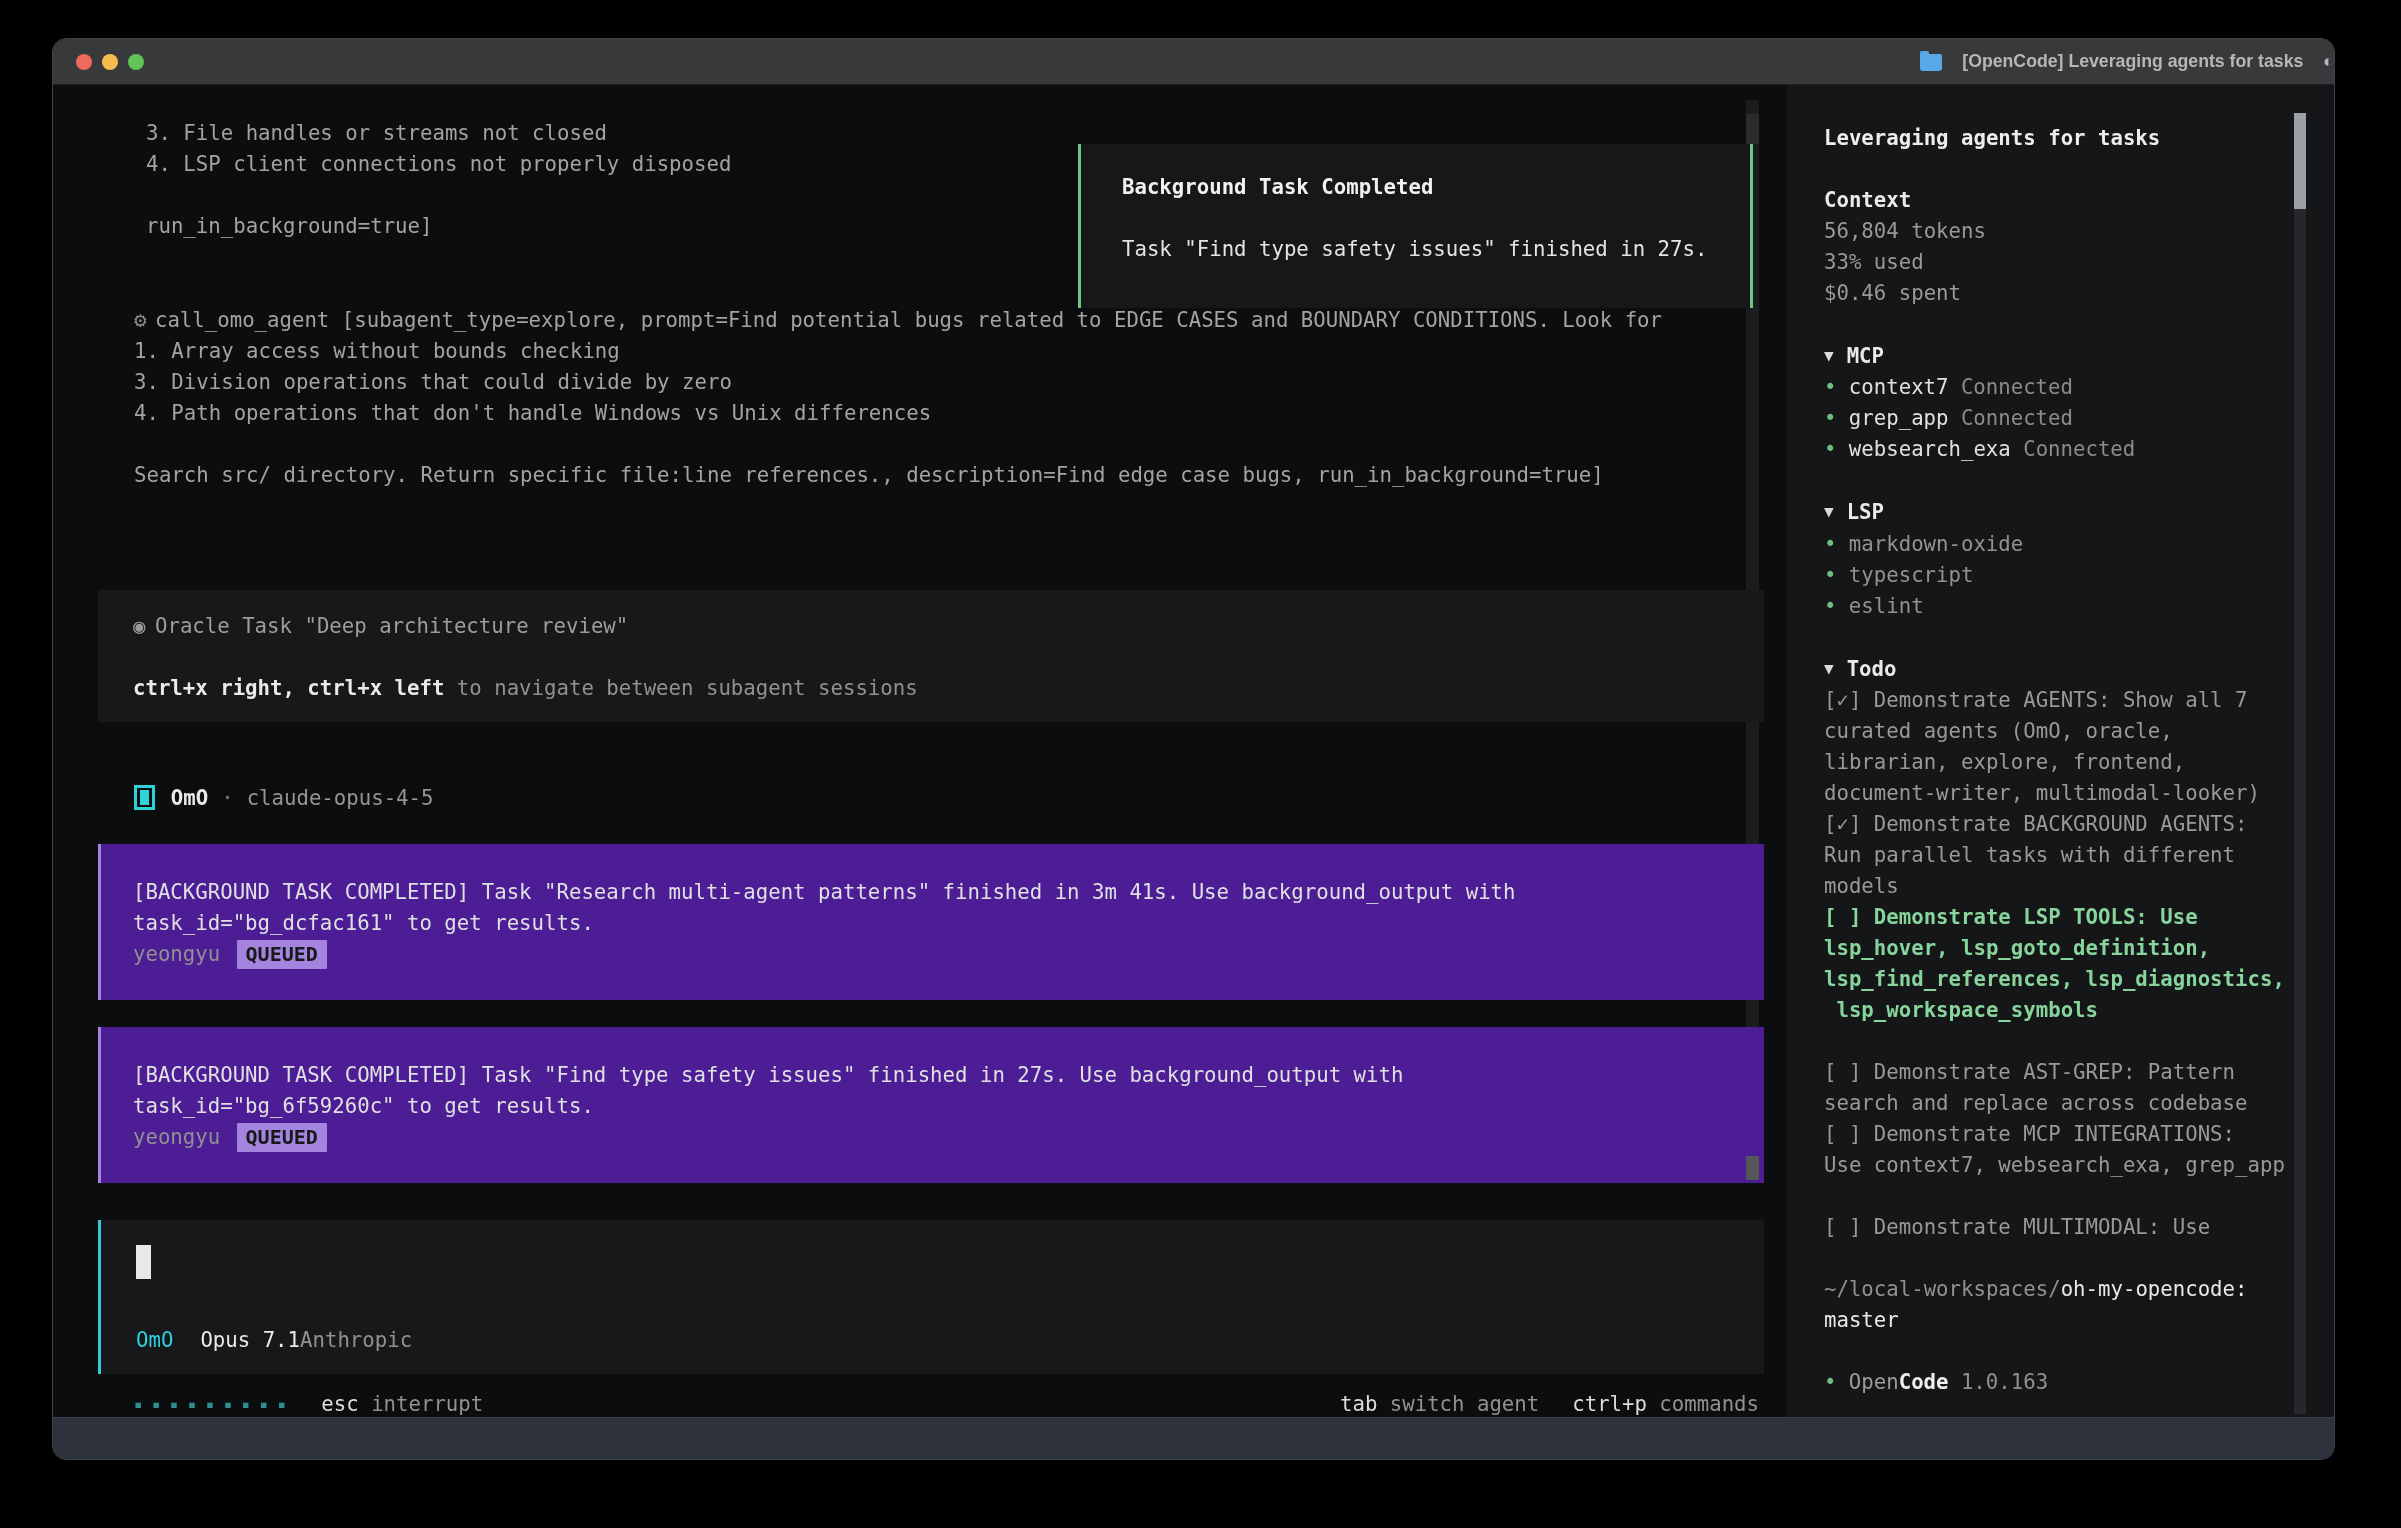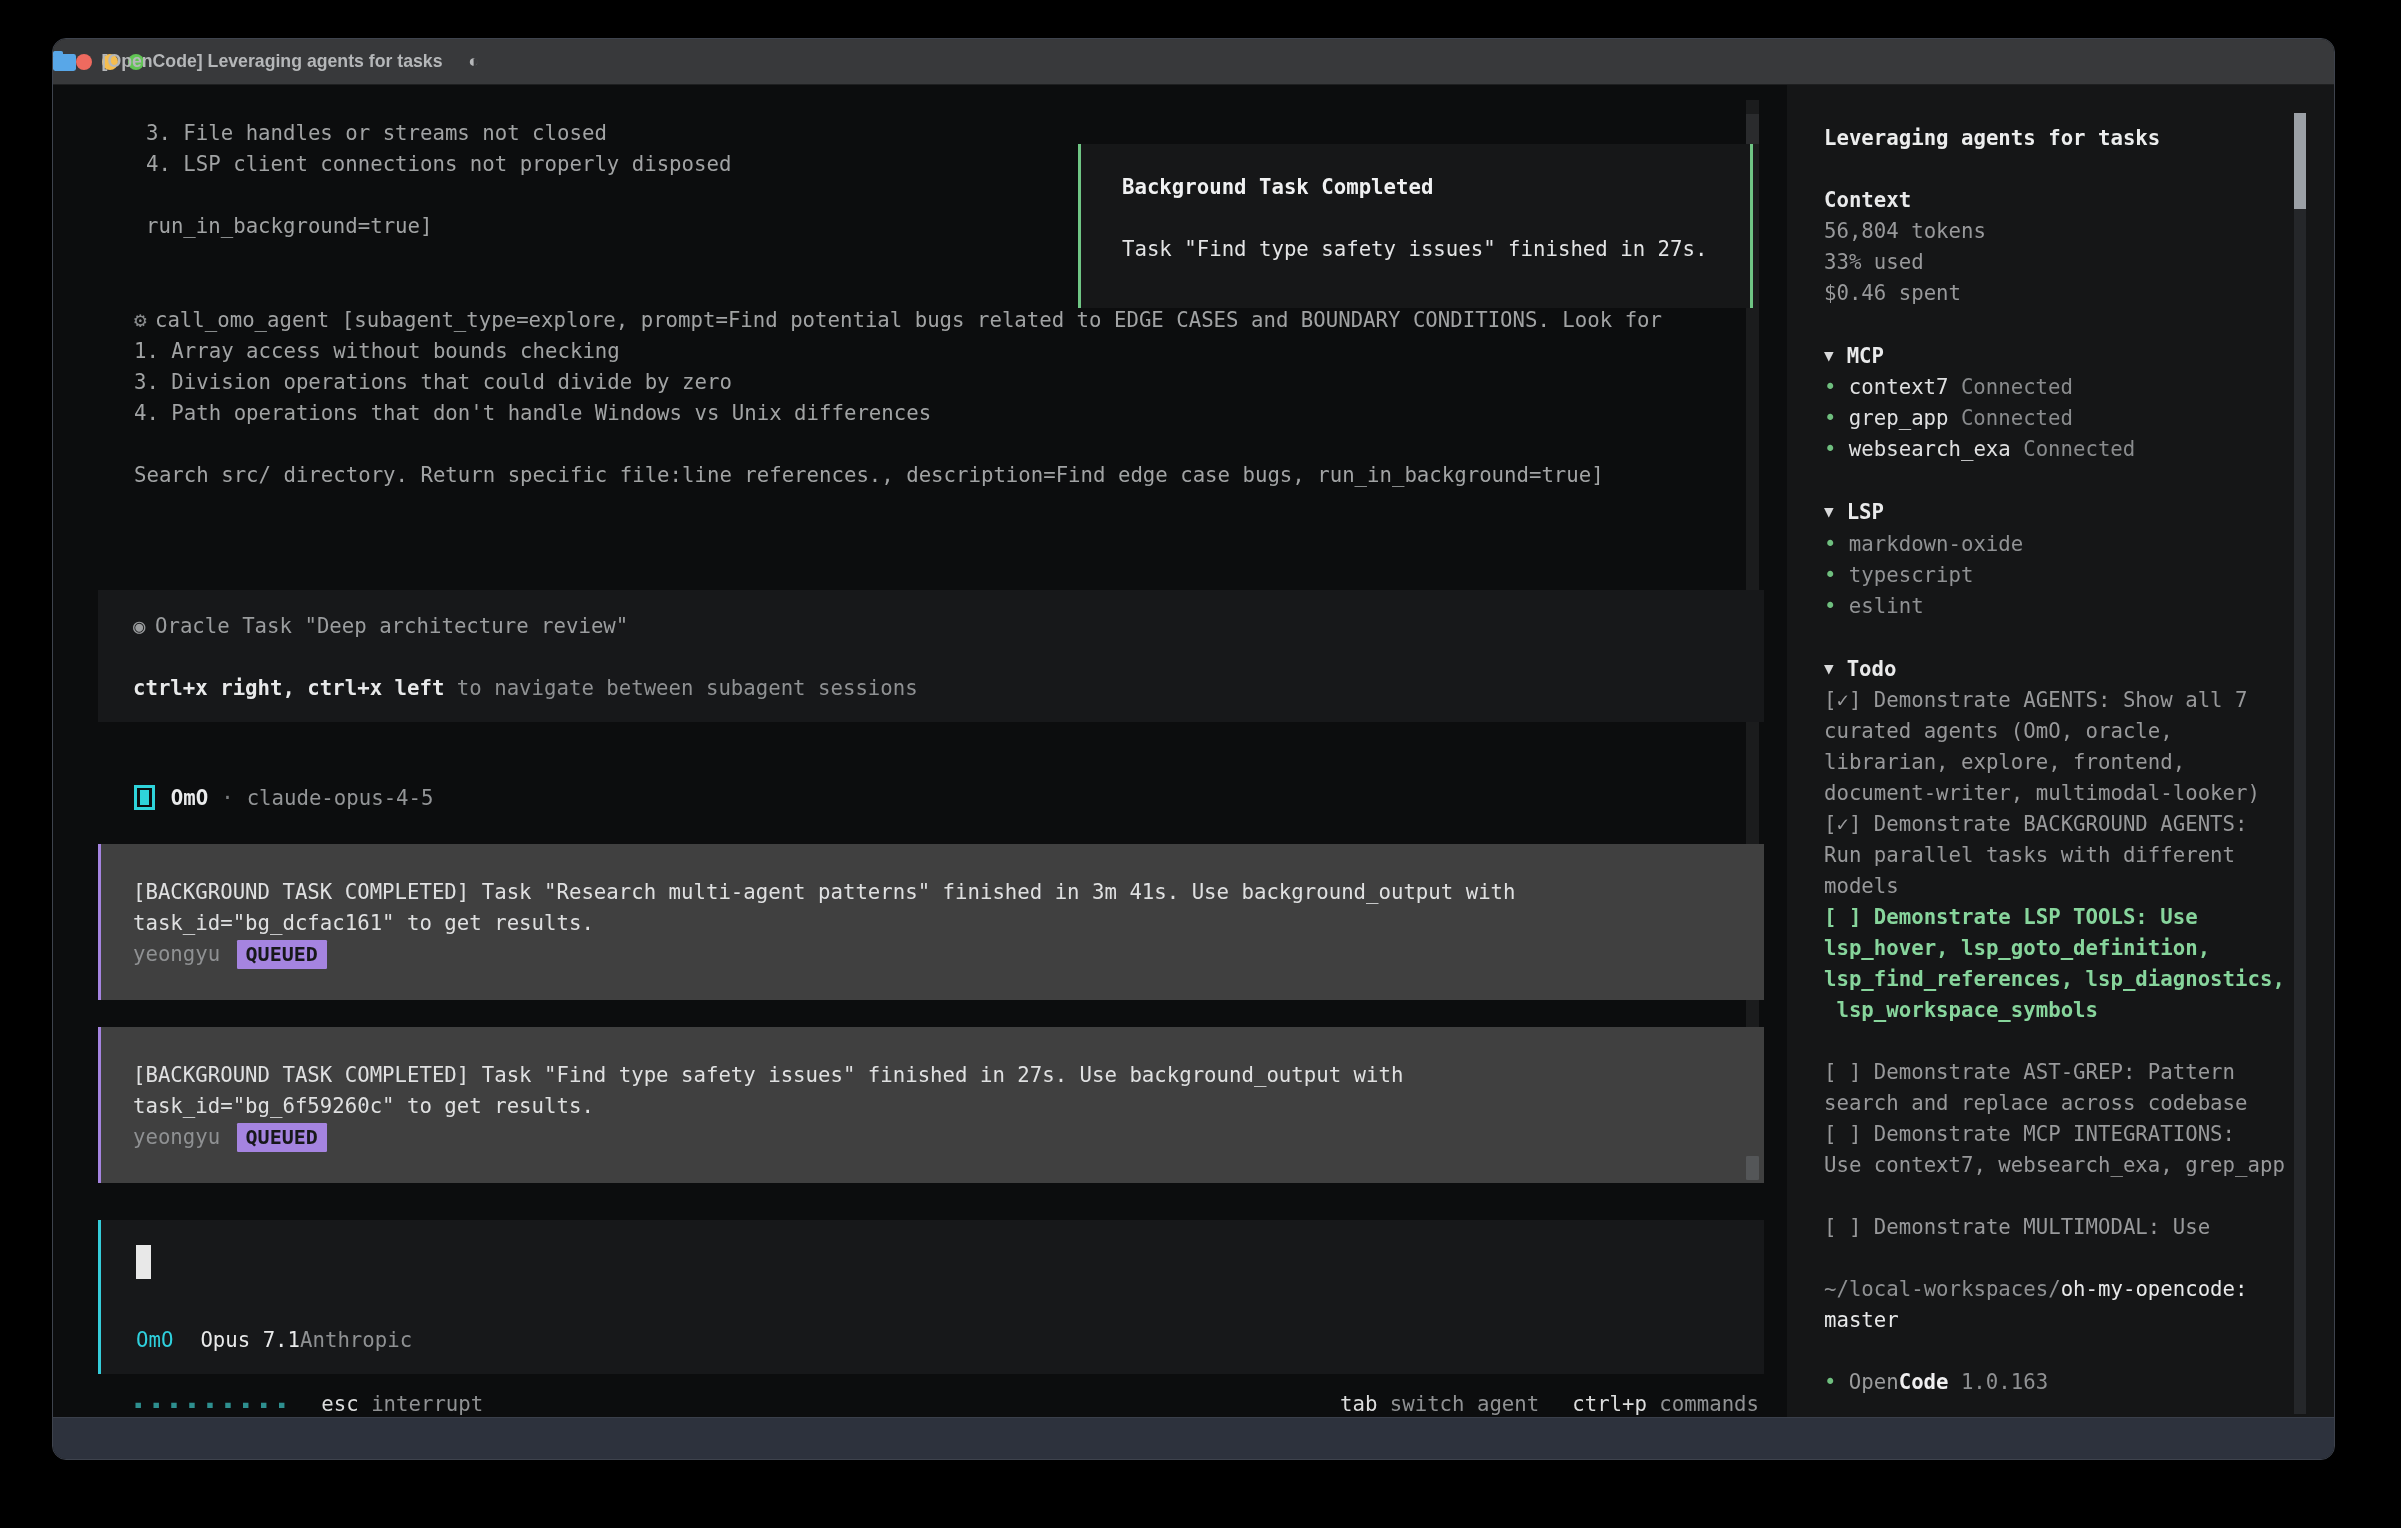--- a/index.html
+++ b/index.html
@@ -8,22 +8,22 @@
   .window{position:absolute;left:52px;top:38px;width:2283px;height:1422px;
           background:#0c0d0e;border-radius:14px;border:1.2px solid #3e434d;
           overflow:hidden;display:flex;flex-direction:column;box-sizing:border-box;}
   
   .titlebar{height:45px;min-height:45px;background:#38393b;position:relative;
             display:flex;align-items:center;border-bottom:1.2px solid #1e1f20;}
   .traffic{display:flex;gap:10px;margin-left:22.5px;}
   .tl{width:16px;height:16px;border-radius:50%;}
   .tl.red{background:#ee6a5f}.tl.yellow{background:#f5bd4f}.tl.green{background:#61c454}
   .wintitle{position:absolute;left:0;right:0;top:0;bottom:0;display:flex;align-items:center;
-            justify-content:flex-start;gap:26px;color:#b5b7b9;
-            font-family:"Liberation Sans",sans-serif;font-weight:700;font-size:17.7px;}
+            justify-content:flex-end;gap:20px;color:#b5b7b9;
+            font-family:"Liberation Sans",sans-serif;font-weight:700;font-size:17.7px;padding-left:44px;}
   .foldericon{position:relative;width:22.5px;height:16.5px;background:#58a7e8;border-radius:2.4px;margin-top:2.4px;}
   .foldericon::before{content:"";position:absolute;left:0;top:-3.5px;width:9.5px;height:4.7px;
                       background:#58a7e8;border-radius:1.8px 1.8px 0 0;}
   
   .content{flex:1;display:flex;position:relative;min-height:0;}
   .main{width:1734px;position:relative;background:#0c0d0e;font-size:20.7px;color:#a1a3a4;}
   .line{line-height:31px;min-height:31px;white-space:pre;}
   
   .scrollback{position:absolute;left:93px;top:33px;}
   .toolcall{position:absolute;left:81px;top:220px;}
@@ -42,21 +42,21 @@
   .hint-keys{color:#e8e9ea;font-weight:700;}
   .hint-rest{color:#8f9193;}
   
   .agent-head{position:absolute;left:81px;top:697px;display:flex;align-items:center;height:31px;}
   .omo-icon{width:15.4px;height:19px;border:3px solid #2ed3da;margin-right:15.4px;position:relative;display:inline-block;}
   .omo-icon span{position:absolute;left:3px;top:2.4px;right:3px;bottom:2.4px;background:#2ed3da;}
   .agent-name{color:#e9eaeb;font-weight:700;}
   .agent-sep{color:#7a7c7e;margin:0 13px;}
   .agent-model{color:#939597;}
   
-  .msg{position:absolute;left:45px;width:1666px;box-sizing:border-box;background:#404040;
+  .msg{position:absolute;left:45px;width:1666px;box-sizing:border-box;background:#4c1d95;
        border-left:3.5px solid #a584e0;padding:33px 0 29.5px 32px;color:#dfe0e1;}
   .msg.m1{top:759px;}
   .msg.m2{top:942px;}
   .msg .author{color:#8f9193;}
   .badge{display:inline-block;background:#a584e0;color:#17181a;font-weight:700;
          padding:0 8.9px;margin-left:16.5px;border-radius:1.2px;line-height:29px;font-size:20px;}
   
   .inputbox{position:absolute;left:45px;top:1135px;width:1666px;height:154px;box-sizing:border-box;
             background:#17181a;border-left:3.5px solid #35ccd9;padding:25px 0 0 35px;}
   .cursor{width:15.4px;height:34px;background:#e8e8e8;}

